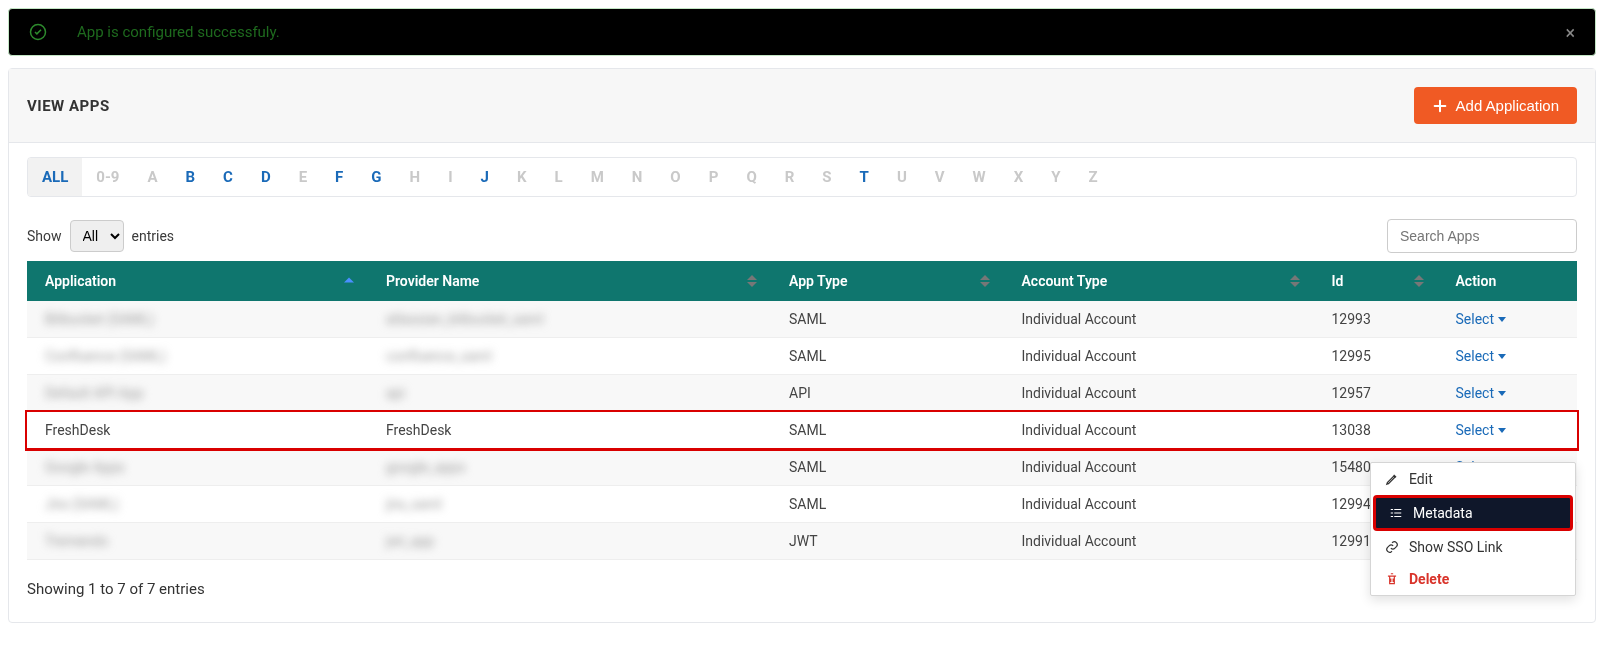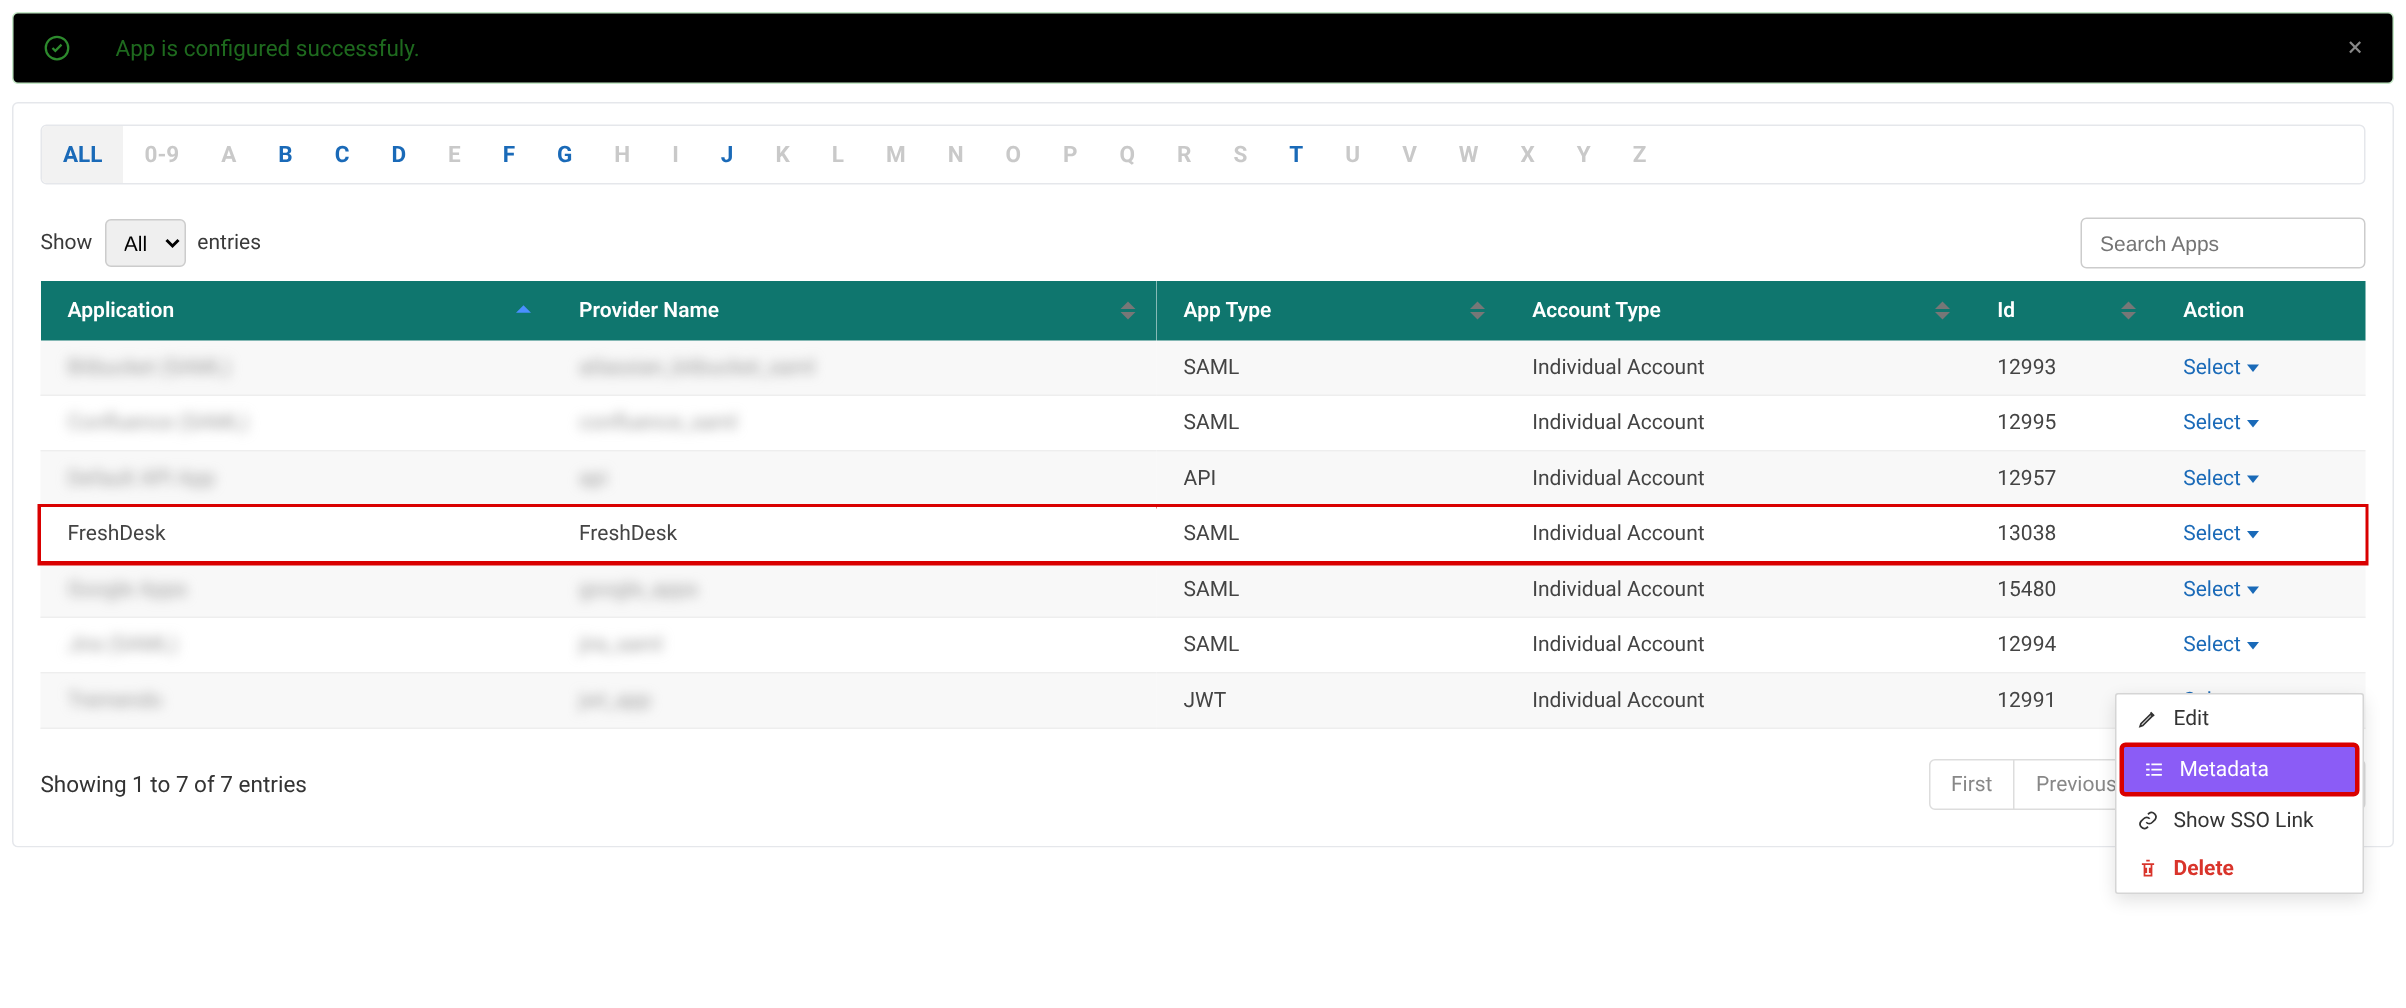--- a/index.html
+++ b/index.html
@@ -103,38 +103,38 @@
   tr.highlight-row td { position: relative; }
   tr.highlight-row { outline: 3px solid #d90000; outline-offset: -1px; }
 
   .select-link { color: #1a6ab8; cursor: pointer; white-space: nowrap; display:inline-flex; align-items:center; gap:4px; }
   .caret-down { width:0; height:0; border-left:4px solid transparent; border-right:4px solid transparent; border-top:5px solid #1a6ab8; }
 
   .dropdown-menu {
     position: absolute;
     right: 28px;
     top: 462px;
-    width: 166px;
+    width: 206px;
     background: #fff;
     border: 1px solid #d5d5d5;
     box-shadow: 0 4px 12px rgba(0,0,0,0.12);
     border-radius: 2px;
     z-index: 20;
     margin-left: 16px;
   }
   .dropdown-menu .mi {
     padding: 8px 14px;
     display: flex;
     align-items: center;
     gap: 10px;
     cursor: pointer;
     color: #333;
   }
   .dropdown-menu .mi.delete { color: #d9342b; font-weight: bold; }
-  .dropdown-menu .mi.metadata-hl { background:#8b5cf6; color:#fff; outline:3px solid #d90000; outline-offset:-1px; margin: 2px 4px; border-radius:2px; }
+  .dropdown-menu .mi.metadata-hl { background:#0f172a; color:#fff; outline:3px solid #d90000; outline-offset:-1px; margin: 2px 4px; border-radius:2px; }
   .mi svg { flex-shrink:0; }
 
   .footer-row { display:flex; justify-content: space-between; align-items:center; margin-top: 20px; }
   .info-text { color:#333; font-size:15px; }
   .pager { display:flex; }
   .pager .pg { border:1px solid #ddd; padding:8px 14px; color:#888; cursor:pointer; background:#fff; margin-left:-1px; }
   .pager .pg.active { background:#1a6ab8; color:#fff; border-color:#1a6ab8; }
   .pager .pg:first-child { border-radius:4px 0 0 4px; }
   .pager .pg:last-child { border-radius:0 4px 4px 0; }
 
@@ -153,20 +153,29 @@
     <svg width="18" height="18" viewBox="0 0 24 24" fill="none" stroke="#2d8a2d" stroke-width="2">
         <circle cx="12" cy="12" r="10"></circle>
         <path d="M8 12l2.5 2.5L16 9"></path>
       </svg>
   </span>
   <span class="alert-text">App is configured successfuly.</span>
   <span class="alert-close">×</span>
 </div>
 
 <div class="card">
+  <div class="card-header">
+    <div class="card-title">VIEW APPS</div>
+    <button class="btn-add">
+      <svg width="16" height="16" viewBox="0 0 24 24">
+          <path d="M12 4v16M4 12h16" stroke="#fff" stroke-width="3" stroke-linecap="round"></path>
+        </svg>
+      <span>Add Application</span>
+    </button>
+  </div>
 
   <div class="card-body">
 
     <div class="alpha-nav" id="alpha-nav">
         <span class="alpha-item active">ALL</span>
         <span class="alpha-item">0-9</span>
         <span class="alpha-item">A</span>
         <span class="alpha-item has">B</span>
         <span class="alpha-item has">C</span>
         <span class="alpha-item has">D</span>
@@ -302,27 +311,20 @@
             <td>JWT</td>
             <td>Individual Account</td>
             <td>12991</td>
             <td><span class="select-link">Select <span class="caret-down"></span></span></td>
           </tr>
         </tbody>
     </table>
 
     <div class="footer-row">
       <div class="info-text">Showing 1 to 7 of 7 entries</div>
-      <div class="pager">
-        <span class="pg">First</span>
-        <span class="pg">Previous</span>
-        <span class="pg active">1</span>
-        <span class="pg">Next</span>
-        <span class="pg">Last</span>
-      </div>
     </div>
   </div>
 </div>
 
 <div class="dropdown-menu">
   <div class="mi">
     <svg width="14" height="14" viewBox="0 0 24 24">
         <path d="M3 21l3-1 11-11-2-2L4 18l-1 3zM15 5l4 4" stroke="#333" stroke-width="2" fill="none"></path>
       </svg>
     <span>Edit</span>

